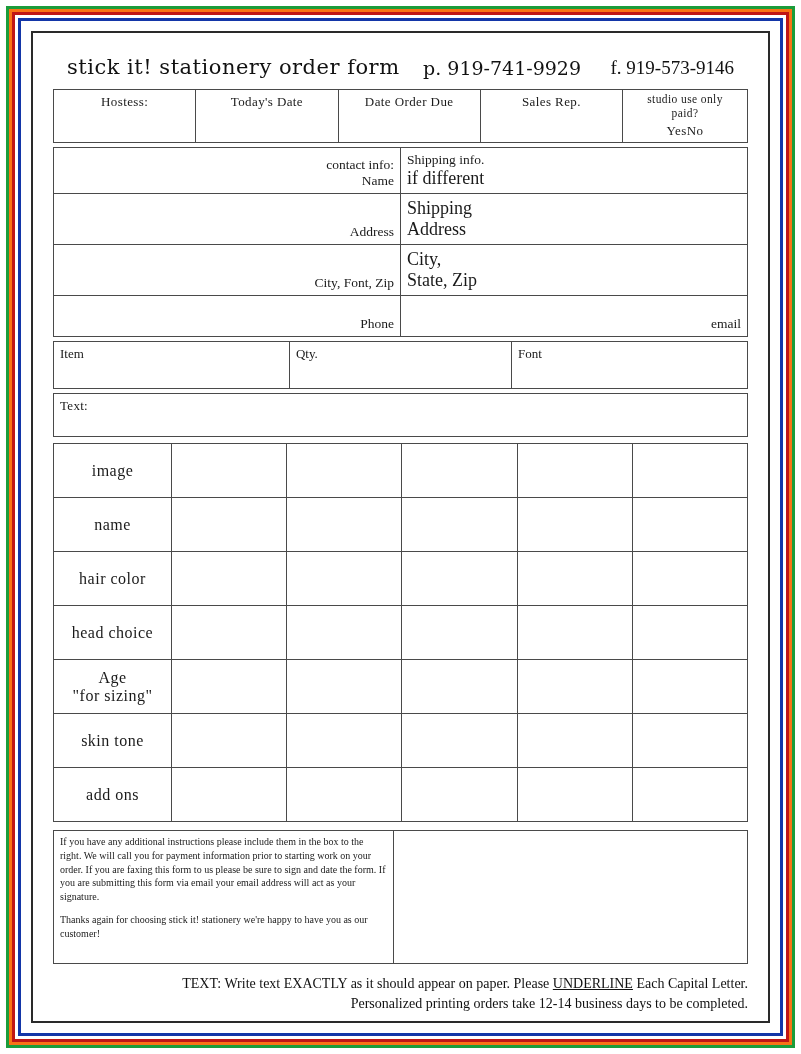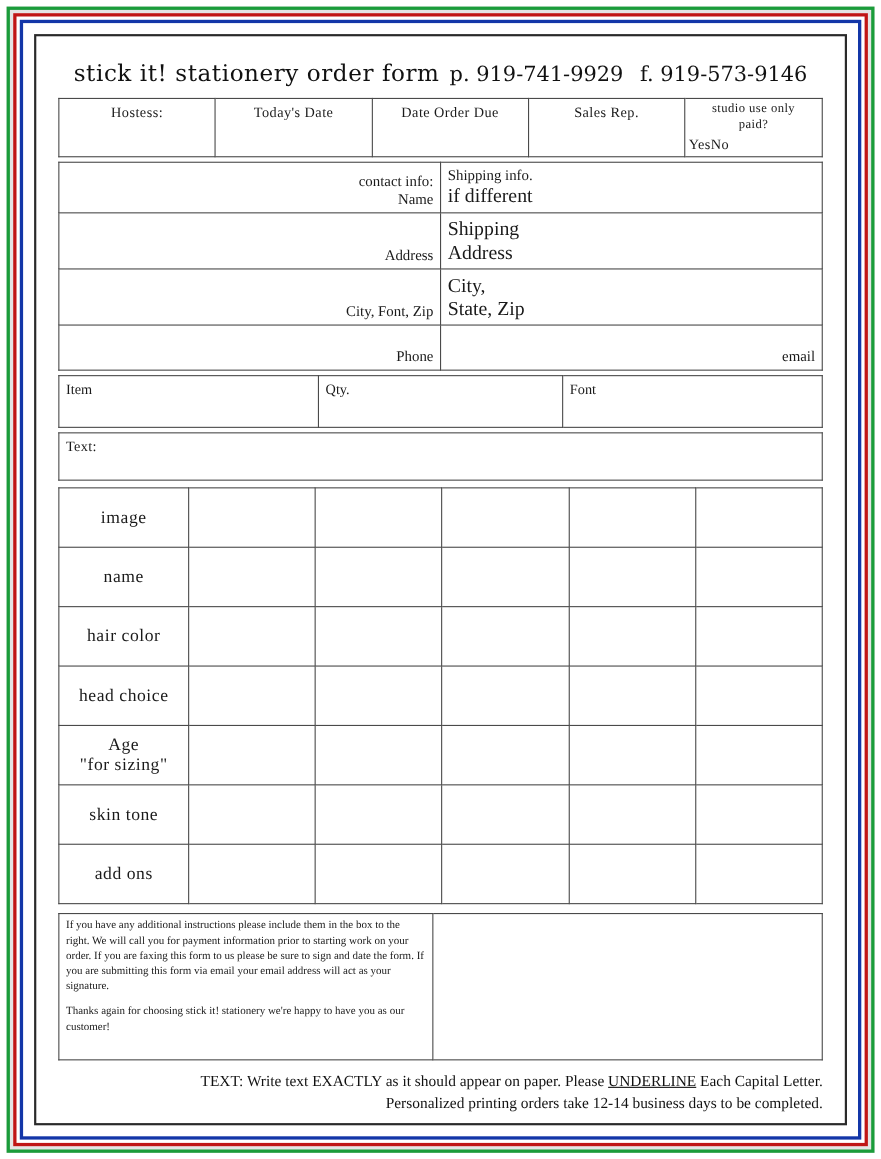--- a/index.html
+++ b/index.html
@@ -13,21 +13,21 @@
     font-family: "Liberation Serif", serif;
     overflow: hidden;
   }
   
   #frame-outer {
     position: absolute;
     left: 6px; top: 6px;
     width: 789px; height: 1042px;
     box-sizing: border-box;
     border: 3px solid #1b9c3a;
-    background: #e5e5e5;
+    background: #f97316;
   }
   #frame-mid {
     position: absolute;
     left: 3px; top: 3px; right: 3px; bottom: 3px;
     box-sizing: border-box;
     border: 3px solid #c01616;
     background: #ffffff;
   }
   #frame-inner {
     position: absolute;
@@ -58,21 +58,21 @@
     letter-spacing: 0.5px;
     color: #111;
     white-space: nowrap;
   }
   .contact-num {
     font-family: "DejaVu Serif", serif;
     font-size: 19px;
     color: #111;
     white-space: nowrap;
   }
-  .contact-num.fax { margin-left: 6px; }
+  .contact-num.fax { margin-left: 6px; font-family: Liberation Serif, serif; }
 
   
   table.grid {
     border-collapse: collapse;
     width: 100%;
     table-layout: fixed;
   }
   table.grid td {
     border: 1px solid #4a4a4a;
     vertical-align: top;
@@ -90,21 +90,21 @@
     font-size: 13.5px;
     letter-spacing: 0.4px;
   }
   .tophead td.studio {
     font-size: 11.5px;
     line-height: 1.25;
     padding: 2px 3px;
   }
   .yesno {
     display: flex;
-    justify-content: flex-start;
+    justify-content: center;
     font-size: 13px;
     margin-top: 2px;
   }
 
   
   .contact td { height: 32px; }
   .contact .lbl { font-size: 13.5px; }
   .contact .lbl-small { font-size: 18px; }
   .contact .bottomalign { vertical-align: bottom; text-align: right; }
   .contact .ctr { }

